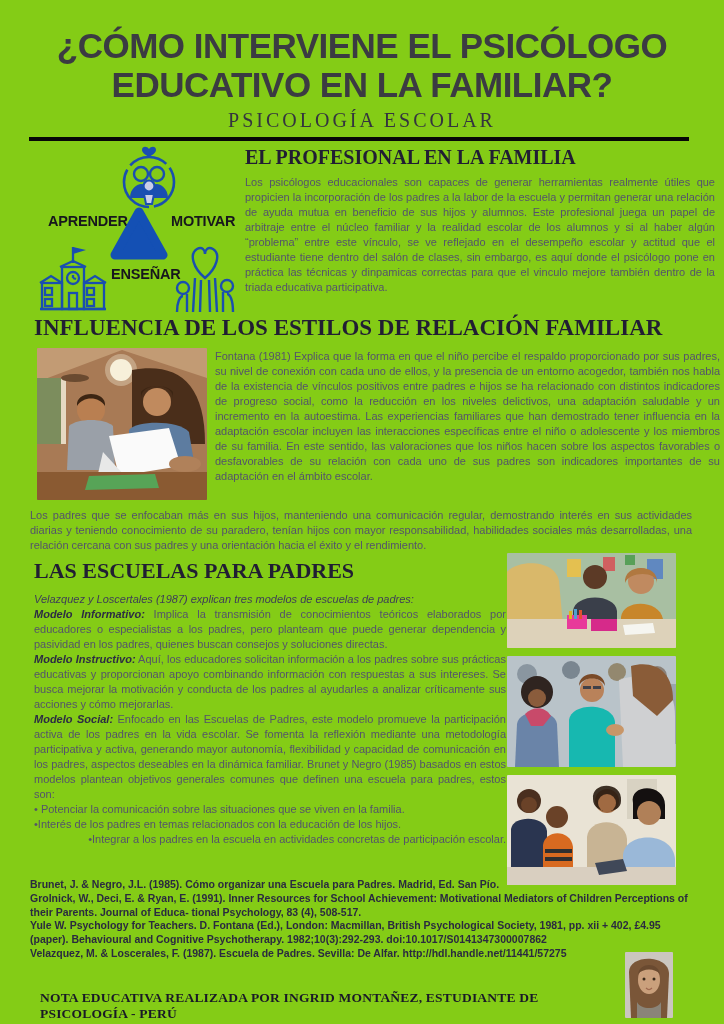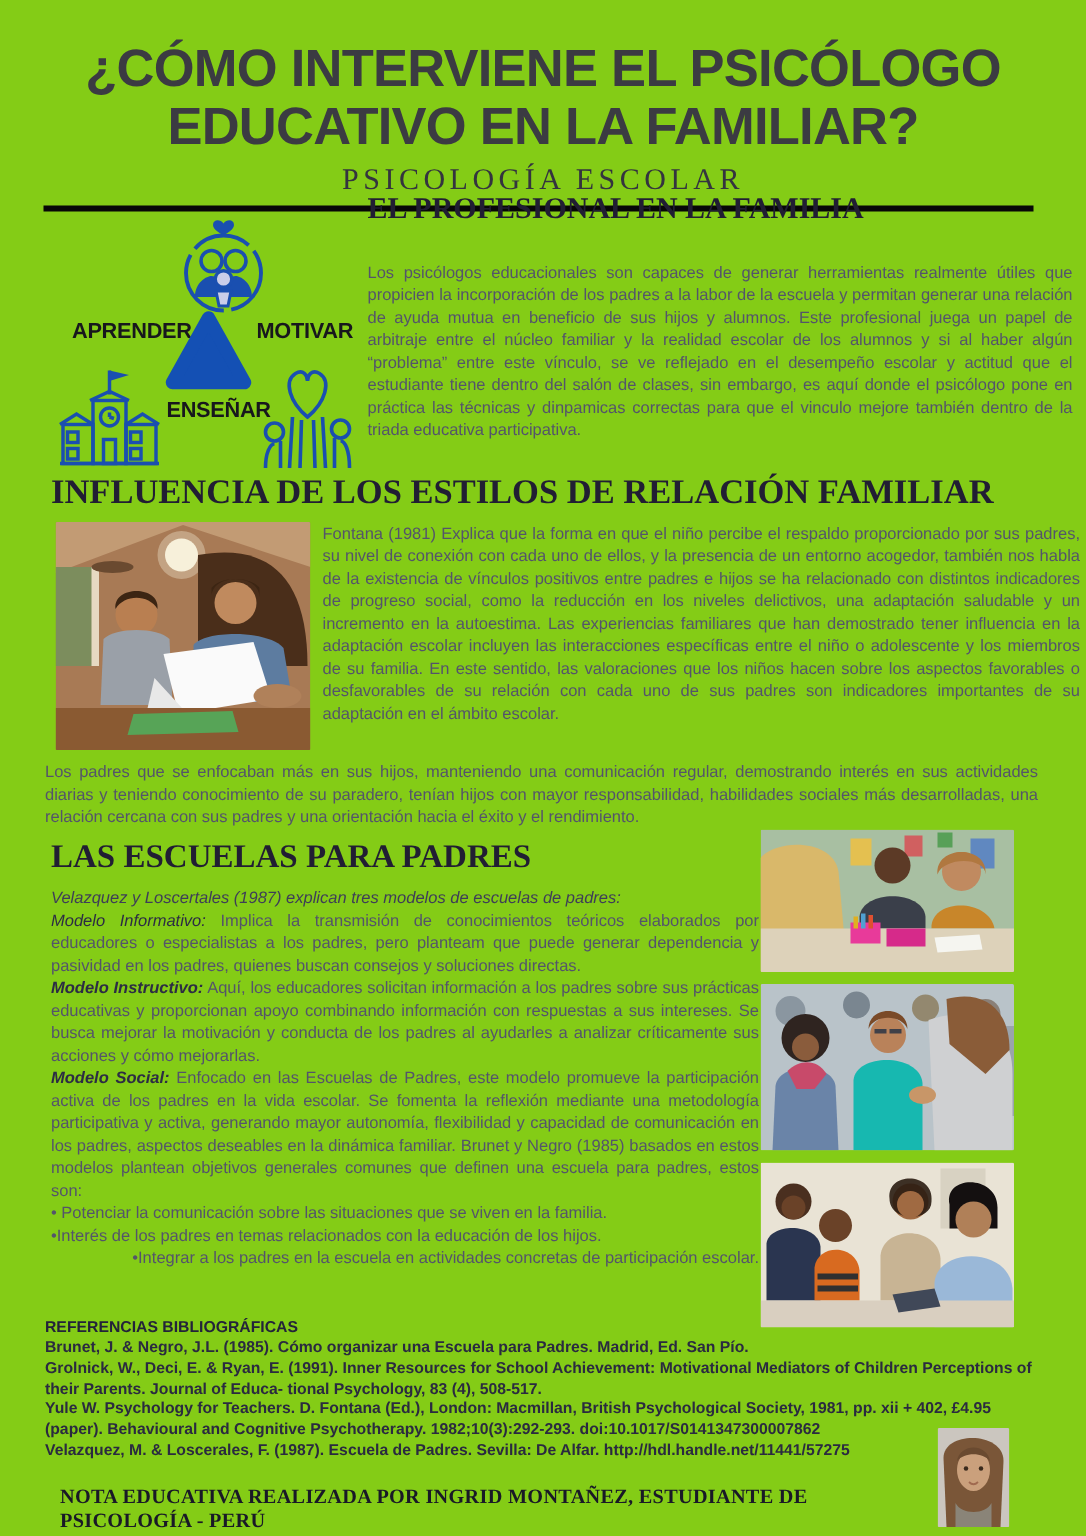--- a/index.html
+++ b/index.html
@@ -104,21 +104,21 @@
         <circle cx="10" cy="48" r="6"></circle>
         <path d="M4 72 C4 62 7 56 10 56"></path>
         <line x1="14" y1="54" x2="14" y2="72"></line>
         <circle cx="54" cy="46" r="6"></circle>
         <path d="M60 72 C60 60 57 54 54 54"></path>
         <line x1="50" y1="52" x2="50" y2="72"></line>
       </g>
     </svg>
   </span>
 
-  <div class="abs h-serif" style="left:245px; top:128px; font-size:20px;">EL PROFESIONAL EN LA FAMILIA</div>
+  <div class="abs h-serif" style="left:245px; top:146px; font-size:20px;">EL PROFESIONAL EN LA FAMILIA</div>
   <div class="abs body-txt" style="left:245px; top:175px; width:470px;">Los psicólogos educacionales son capaces de generar herramientas realmente útiles que propicien la incorporación de los padres a la labor de la escuela y permitan generar una relación de ayuda mutua en beneficio de sus hijos y alumnos. Este profesional juega un papel de arbitraje entre el núcleo familiar y la realidad escolar de los alumnos y si al haber algún “problema” entre este vínculo, se ve reflejado en el desempeño escolar y actitud que el estudiante tiene dentro del salón de clases, sin embargo, es aquí donde el psicólogo pone en práctica las técnicas y dinpamicas correctas para que el vinculo mejore también dentro de la triada educativa participativa.</div>
 
   <div class="abs h-serif" style="left:34px; top:315px; font-size:23px;text-align:right;">INFLUENCIA DE LOS ESTILOS DE RELACIÓN FAMILIAR</div>
 
   <div class="abs ph" style="left:37px; top:348px; width:170px; height:152px;">
     <svg width="170" height="152" viewBox="0 0 170 152">
       <rect width="170" height="152" fill="#a87a55"></rect>
       <polygon points="0,34 85,2 170,30 170,0 0,0" fill="#c29b74"></polygon>
       <circle cx="84" cy="22" r="11" fill="#f7f0da"></circle>
       <circle cx="84" cy="22" r="16" fill="#f7f0da" opacity="0.35"></circle>
@@ -141,21 +141,21 @@
   </div>
 
   <div class="abs body-txt" style="left:215px; top:349px; width:505px;">Fontana (1981) Explica que la forma en que el niño percibe el respaldo proporcionado por sus padres, su nivel de conexión con cada uno de ellos, y la presencia de un entorno acogedor, también nos habla de la existencia de vínculos positivos entre padres e hijos se ha relacionado con distintos indicadores de progreso social, como la reducción en los niveles delictivos, una adaptación saludable y un incremento en la autoestima. Las experiencias familiares que han demostrado tener influencia en la adaptación escolar incluyen las interacciones específicas entre el niño o adolescente y los miembros de su familia. En este sentido, las valoraciones que los niños hacen sobre los aspectos favorables o desfavorables de su relación con cada uno de sus padres son indicadores importantes de su adaptación en el ámbito escolar.</div>
 
   <div class="abs body-txt" style="left:30px; top:508px; width:662px;">Los padres que se enfocaban más en sus hijos, manteniendo una comunicación regular, demostrando interés en sus actividades diarias y teniendo conocimiento de su paradero, tenían hijos con mayor responsabilidad, habilidades sociales más desarrolladas, una relación cercana con sus padres y una orientación hacia el éxito y el rendimiento.</div>
 
   <div class="abs h-serif" style="left:34px; top:558px; font-size:22px;">LAS ESCUELAS PARA PADRES</div>
 
   <div class="abs models" style="left:34px; top:592px; width:472px;">
     <p class="body-txt" style="font-style:italic; color:#3e3e58; text-align:left;">Velazquez y Loscertales (1987) explican tres modelos de escuelas de padres:</p>
-    <p class="body-txt"><span style="font-weight:normal; font-style:italic; color:#2c2c44;">Modelo Informativo:</span><span> Implica la transmisión de conocimientos teóricos elaborados por educadores o especialistas a los padres, pero planteam que puede generar dependencia y pasividad en los padres, quienes buscan consejos y soluciones directas.</span></p>
+    <p class="body-txt"><span style="font-weight:bold; font-style:italic; color:#2c2c44;">Modelo Informativo:</span><span> Implica la transmisión de conocimientos teóricos elaborados por educadores o especialistas a los padres, pero planteam que puede generar dependencia y pasividad en los padres, quienes buscan consejos y soluciones directas.</span></p>
     <p class="body-txt"><span style="font-weight:bold; font-style:italic; color:#2c2c44;">Modelo Instructivo:</span><span> Aquí, los educadores solicitan información a los padres sobre sus prácticas educativas y proporcionan apoyo combinando información con respuestas a sus intereses. Se busca mejorar la motivación y conducta de los padres al ayudarles a analizar críticamente sus acciones y cómo mejorarlas.</span></p>
     <p class="body-txt"><span style="font-weight:bold; font-style:italic; color:#2c2c44;">Modelo Social:</span><span> Enfocado en las Escuelas de Padres, este modelo promueve la participación activa de los padres en la vida escolar. Se fomenta la reflexión mediante una metodología participativa y activa, generando mayor autonomía, flexibilidad y capacidad de comunicación en los padres, aspectos deseables en la dinámica familiar. Brunet y Negro (1985) basados en estos modelos plantean objetivos generales comunes que definen una escuela para padres, estos son:</span></p>
     <p class="body-txt" style="text-align:left;">• Potenciar la comunicación sobre las situaciones que se viven en la familia.</p>
     <p class="body-txt" style="text-align:left;">•Interés de los padres en temas relacionados con la educación de los hijos.</p>
     <p class="body-txt" style="text-align:right;">•Integrar a los padres en la escuela en actividades concretas de participación escolar.</p>
   </div>
 
   <div class="abs ph" style="left:507px; top:553px; width:169px; height:95px;">
     <svg width="169" height="95" viewBox="0 0 169 95">
       <rect width="169" height="95" fill="#a8bfa2"></rect>
@@ -219,21 +219,20 @@
       <path d="M80 62 C82 42 118 42 120 64 L120 92 L80 92 Z" fill="#c8b494"></path>
       <path d="M126 28 C122 8 158 8 158 30 L158 44 L126 44 Z" fill="#141010"></path>
       <circle cx="142" cy="38" r="12" fill="#b08058"></circle>
       <path d="M116 80 C118 56 166 56 168 84 L168 110 L116 110 Z" fill="#9ab8d8"></path>
       <rect x="0" y="92" width="169" height="18" fill="#d9cfc0"></rect>
       <polygon points="88,88 116,84 120,96 92,100" fill="#404858"></polygon>
     </svg>
   </div>
 
   <div class="abs" style="left:30px; top:878px; width:662px;">
-    <p class="ref-head">REFERENCIAS BIBLIOGRÁFICAS</p>
     <p class="ref-item">Brunet, J. &amp; Negro, J.L. (1985). Cómo organizar una Escuela para Padres. Madrid, Ed. San Pío.</p>
     <p class="ref-item">Grolnick, W., Deci, E. &amp; Ryan, E. (1991). Inner Resources for School Achievement: Motivational Mediators of Children Perceptions of their Parents. Journal of Educa- tional Psychology, 83 (4), 508-517.</p>
     <p class="ref-item">Yule W. Psychology for Teachers. D. Fontana (Ed.), London: Macmillan, British Psychological Society, 1981, pp. xii + 402, £4.95 (paper). Behavioural and Cognitive Psychotherapy. 1982;10(3):292-293. doi:10.1017/S0141347300007862</p>
     <p class="ref-item">Velazquez, M. &amp; Loscerales, F. (1987). Escuela de Padres. Sevilla: De Alfar. http://hdl.handle.net/11441/57275</p>
   </div>
 
   <div class="abs footer-note" style="left:40px; top:990px; width:580px;">NOTA EDUCATIVA REALIZADA POR INGRID MONTAÑEZ, ESTUDIANTE DE PSICOLOGÍA - PERÚ</div>
 
   <div class="abs ph" style="left:625px; top:952px; width:48px; height:66px;">
     <svg width="48" height="66" viewBox="0 0 48 66">

